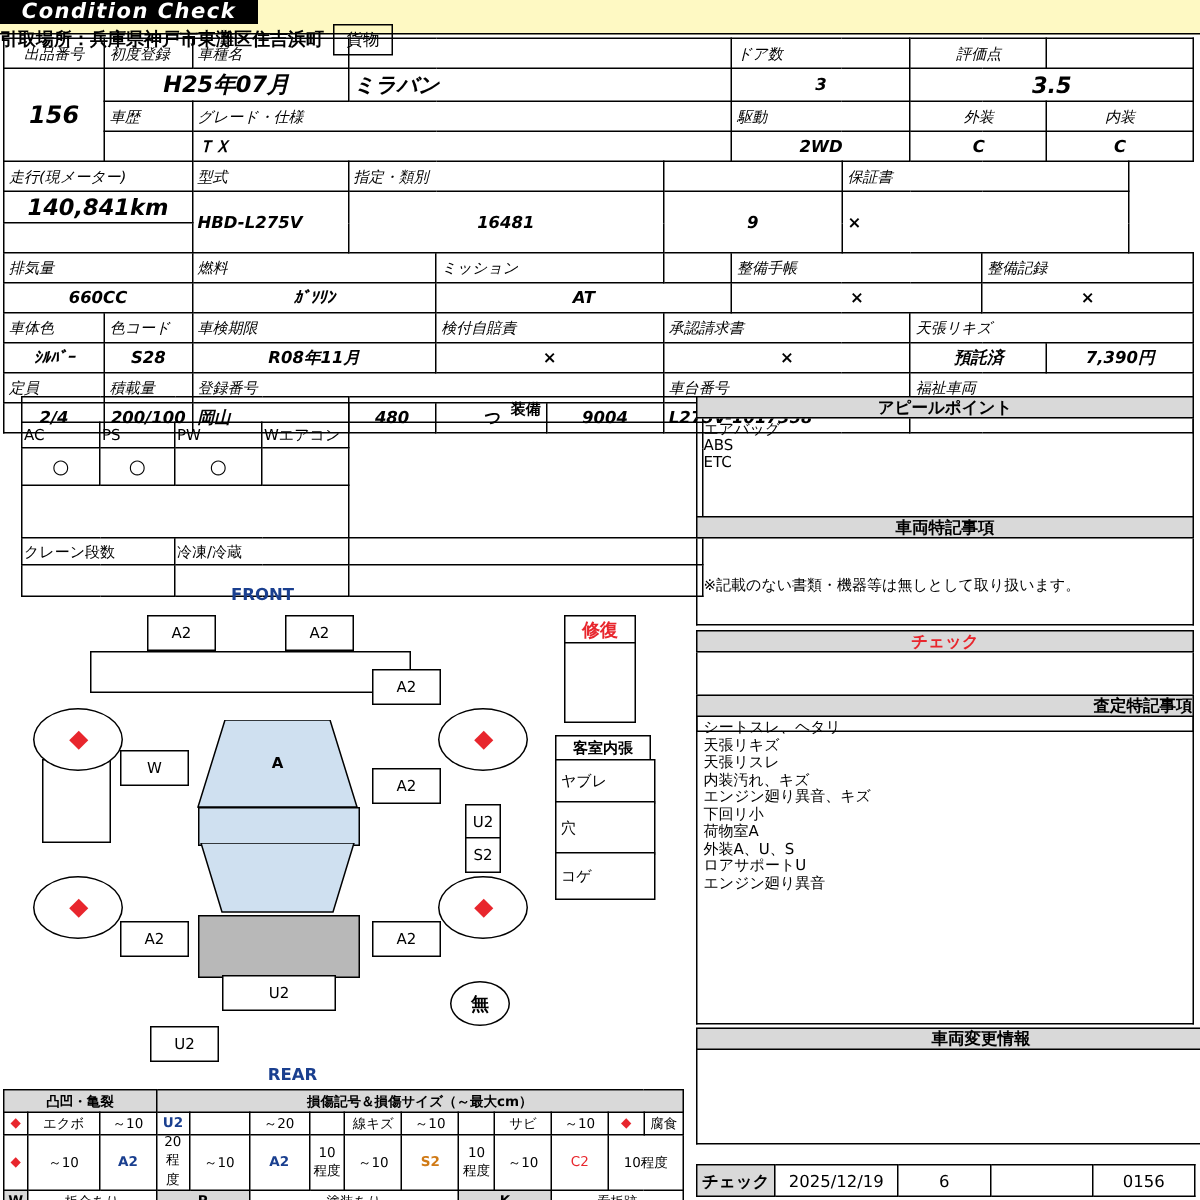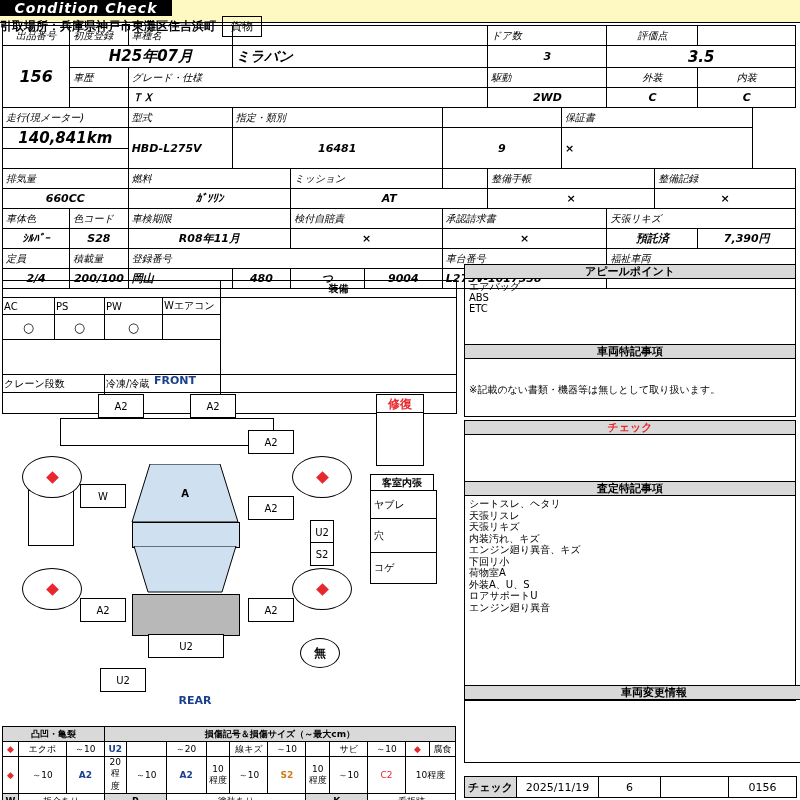--- a/index.html
+++ b/index.html
@@ -202,21 +202,21 @@
       <td class="val" colspan="1">岡山</td>
       <td class="val ctr" colspan="1">480</td>
       <td class="val ctr" colspan="1">つ</td>
       <td class="val ctr" colspan="1">9004</td>
       <td class="val" colspan="3">L275V-1017358</td>
       <td class="val" colspan="4"></td>
     </tr>
   </tbody>
     </table>
 
-  <div style="position:absolute;left:2px;top:264px;width:454px;margin-top:16px;">
+  <div style="position:absolute;left:14px;top:264px;width:454px;">
     <table style="width:454px;table-layout:fixed;">
       <colgroup>
           <col style="width:52px">
           <col style="width:50px">
           <col style="width:58px">
           <col style="width:58px">
           <col style="width:236px">
         </colgroup>
       <tbody>
           <tr>
@@ -268,41 +268,41 @@
       <div style="margin-top:22px;">※記載のない書類・機器等は無しとして取り扱います。</div>
     </div>
   </div>
 
   <div style="position:absolute;left:464px;top:420px;width:332px;">
     <div class="sechdr redtxt" style="height:13px;line-height:13px;">チェック</div>
     <div class="bx" style="border-top:0;height:52px;"></div>
   </div>
 
   <div style="position:absolute;left:464px;top:463px;width:332px;">
-    <div class="sechdr" style="height:13px;line-height:13px;margin-top:18px;">査定特記事項</div>
+    <div class="sechdr" style="height:13px;line-height:13px;margin-top:0;text-align:right;">査定特記事項</div>
     <div class="bx" style="border-top:0;height:200px;padding:2px 4px;font-size:10px;line-height:11.5px;">
       <div>シートスレ、ヘタリ</div>
+      <div>天張リキズ</div>
       <div>天張リスレ</div>
-      <div>天張リキズ</div>
       <div>内装汚れ、キズ</div>
       <div>エンジン廻り異音、キズ</div>
       <div>下回リ小</div>
       <div>荷物室A</div>
       <div>外装A、U、S</div>
       <div>ロアサポートU</div>
       <div>エンジン廻り異音</div>
     </div>
   </div>
 
   <div style="position:absolute;left:464px;top:685px;width:380px;">
     <div class="sechdr" style="height:13px;line-height:13px;">車両変更情報</div>
     <div class="bx" style="border-top:0;height:62px;"></div>
   </div>
 
-  <div class="diagram" style="position:absolute;left:0;top:372px;width:460px;height:330px;">
+  <div class="diagram" style="position:absolute;left:0;top:388px;width:460px;height:330px;">
 
     <div class="front-label" style="position:absolute;left:120px;top:2px;width:110px;">FRONT</div>
 
     <div class="panel" style="left:376px;top:22px;width:46px;height:18px;color:#e8262d;font-weight:bold;font-size:12px;">修復</div>
     <div class="panel" style="left:376px;top:40px;width:46px;height:52px;"></div>
 
     <div class="panel" style="left:370px;top:102px;width:62px;height:16px;font-weight:bold;">客室内張</div>
     <div class="panel" style="left:370px;top:118px;width:62px;height:28px;justify-content:flex-start;padding-left:3px;">ヤブレ</div>
     <div class="panel" style="left:370px;top:146px;width:62px;height:34px;justify-content:flex-start;padding-left:3px;">穴</div>
     <div class="panel" style="left:370px;top:180px;width:62px;height:30px;justify-content:flex-start;padding-left:3px;">コゲ</div>
@@ -427,21 +427,21 @@
       <colgroup>
           <col style="width:52px">
           <col style="width:82px">
           <col style="width:62px">
           <col style="width:68px">
           <col style="width:68px">
         </colgroup>
       <tbody>
           <tr>
         <td class="sechdr">チェック</td>
-        <td>2025/11/19</td>
+        <td>2025/12/19</td>
         <td>6</td>
         <td></td>
         <td>0156</td>
       </tr>
     </tbody>
       </table>
   </div>
 
 </div>
 

